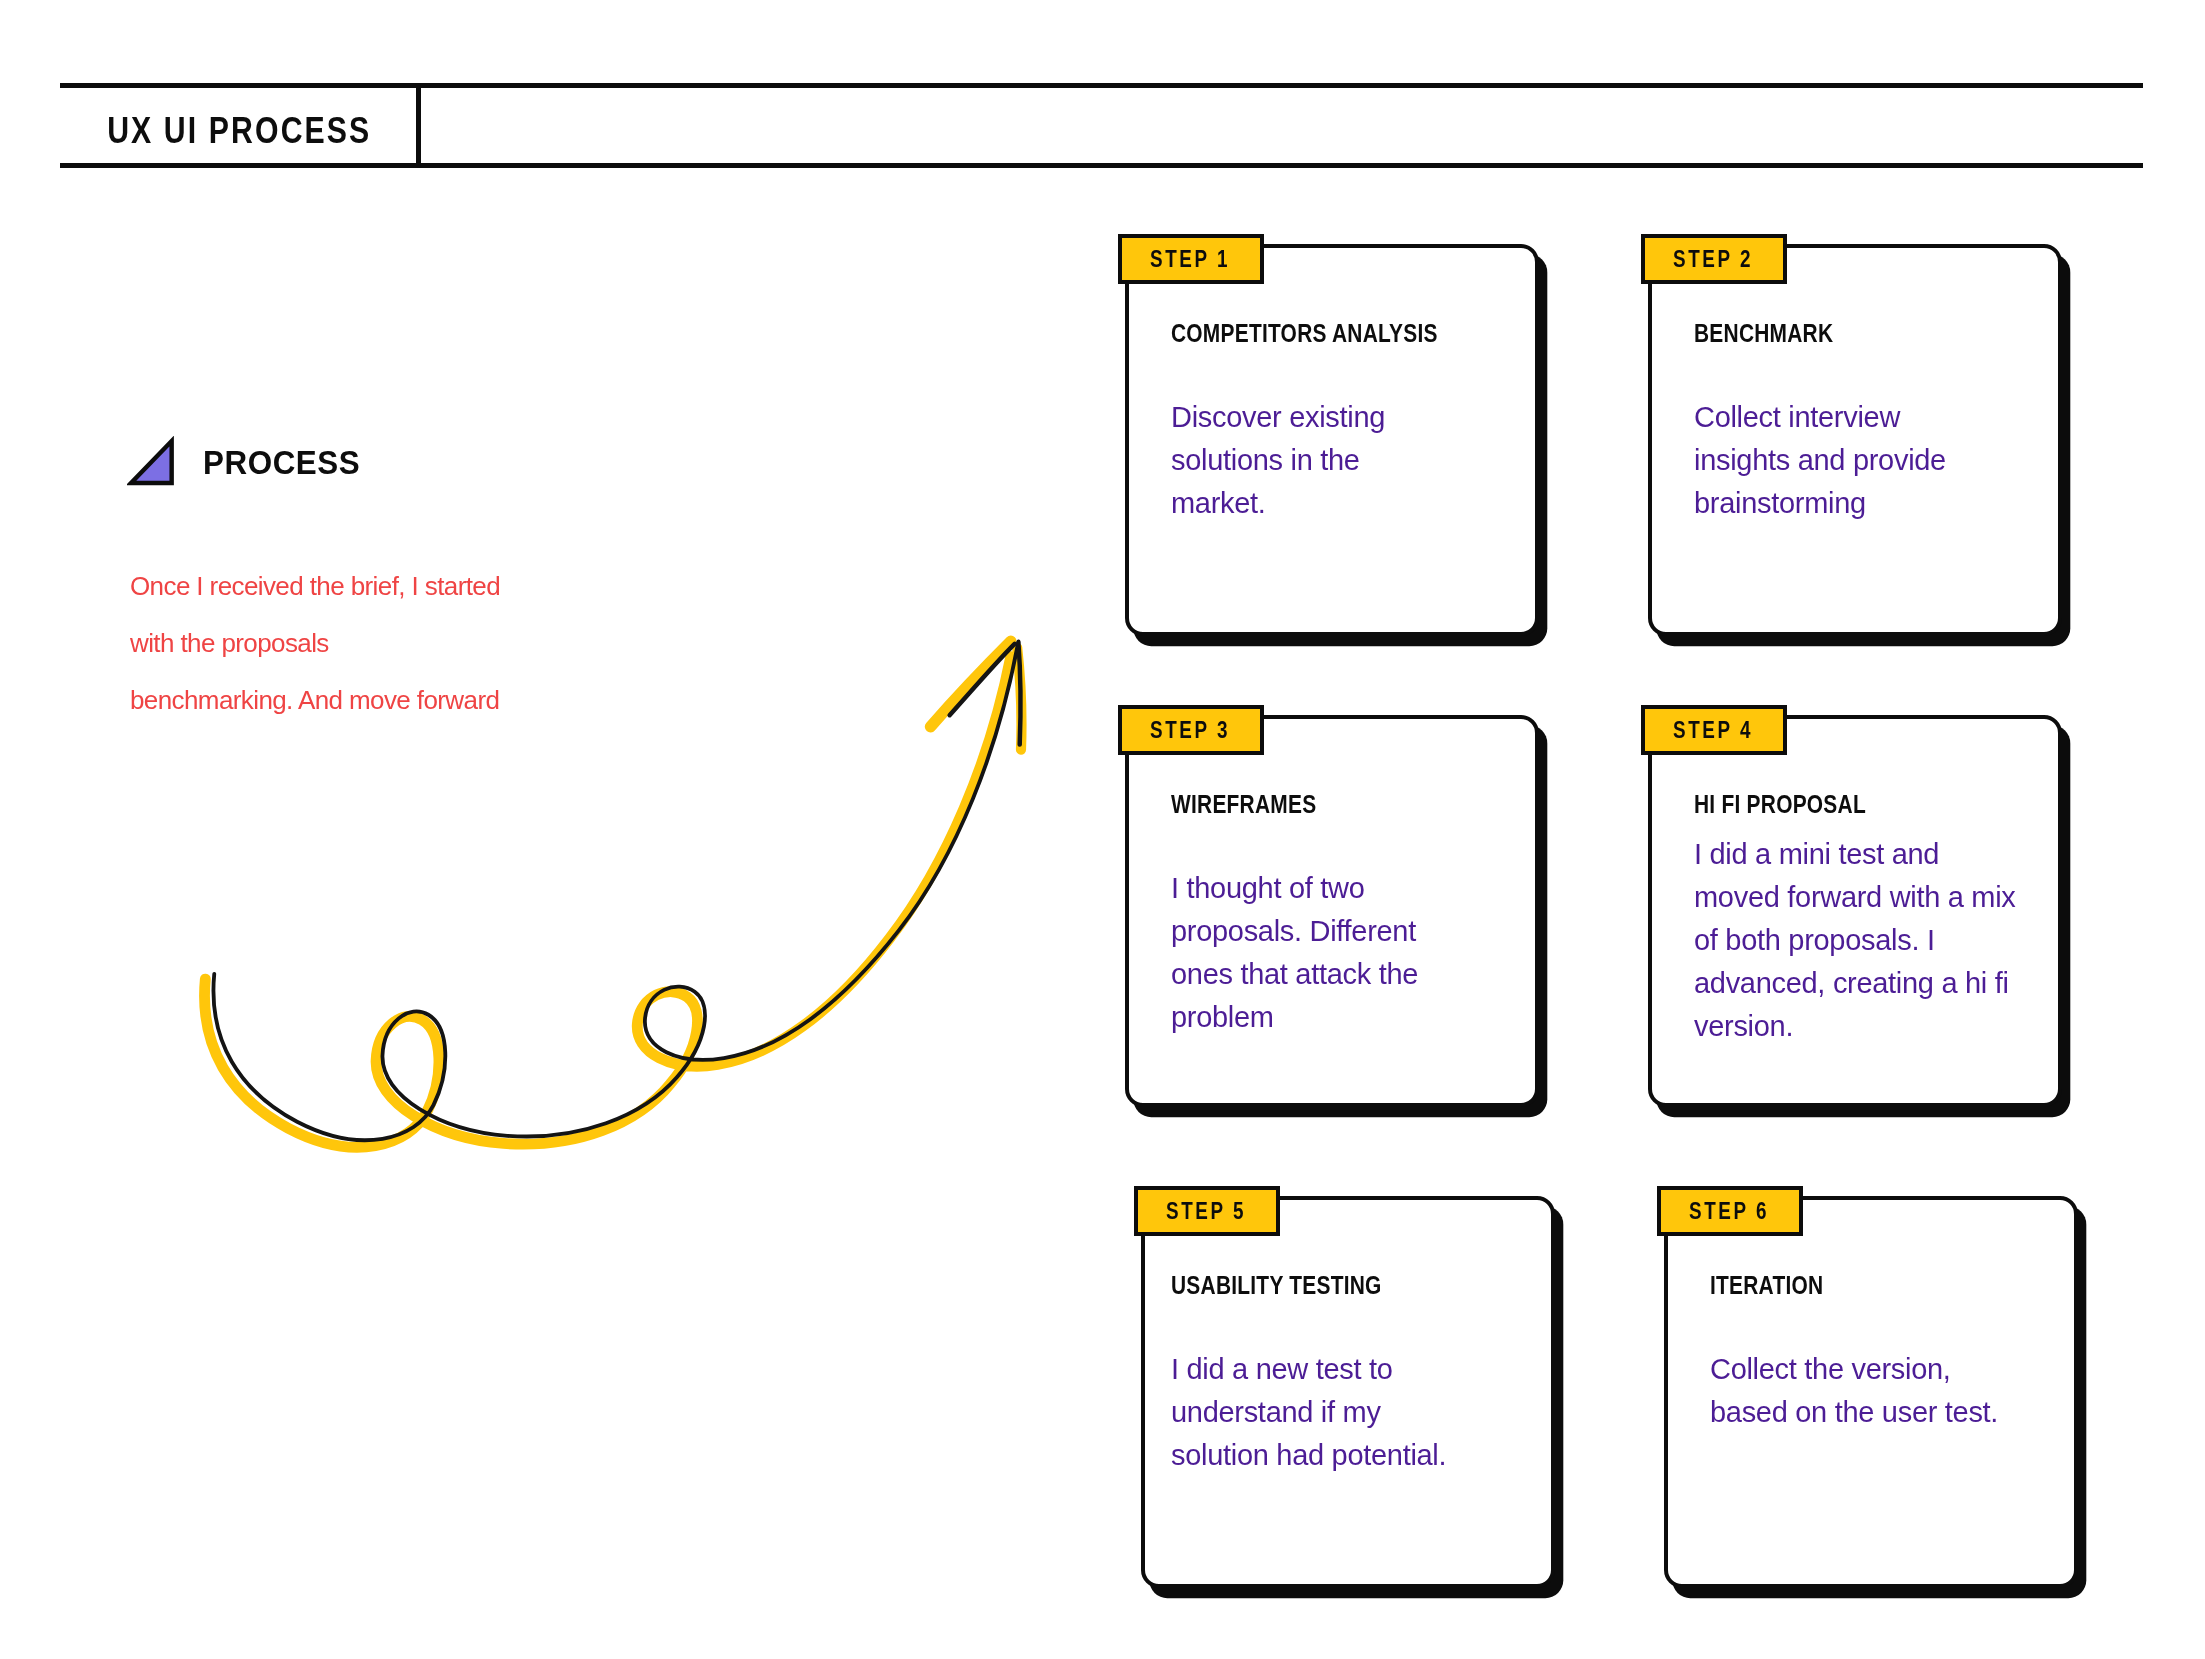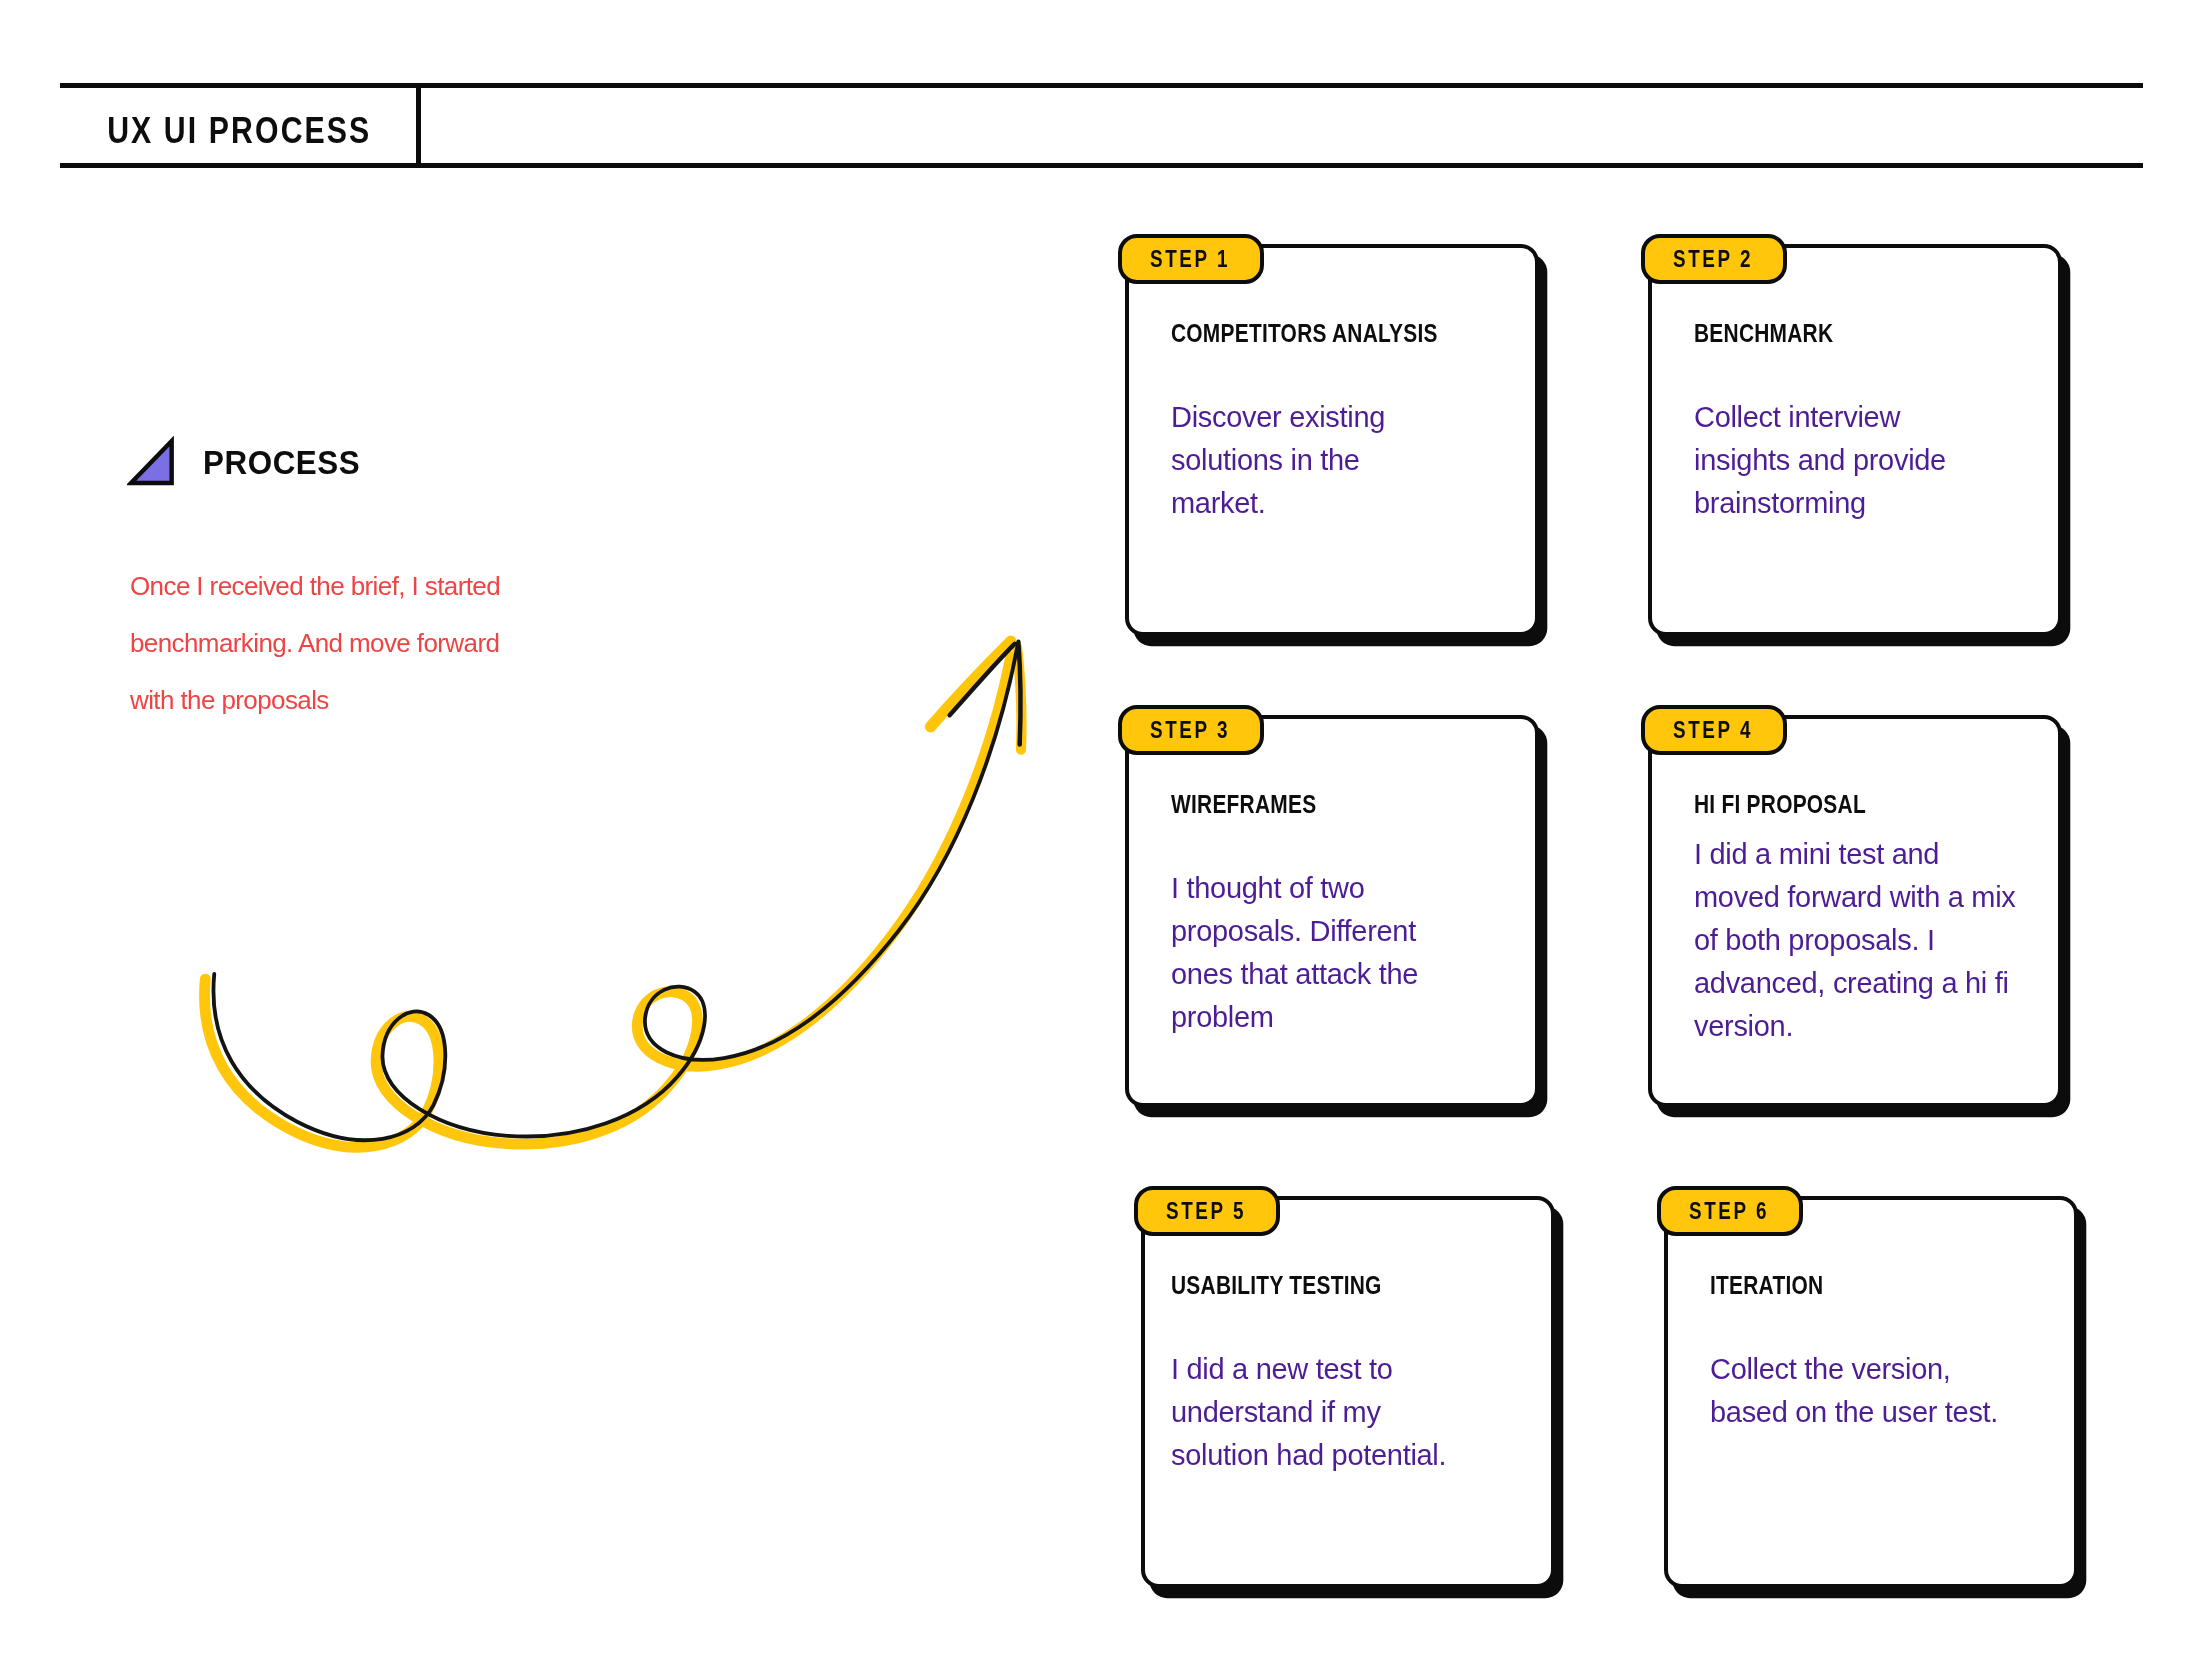--- a/index.html
+++ b/index.html
@@ -43,21 +43,21 @@
     box-shadow:8.3px 10.2px 0 0 #0c0c0c;padding:71px 25.5px 0 42px;
   }
   #card-1{left:1125px;top:244px;}
   #card-2{left:1648px;top:244px;}
   #card-3{left:1125px;top:715px;}
   #card-4{left:1648px;top:715px;}
   #card-5{left:1141px;top:1196px;padding-left:26px;}
   #card-6{left:1664px;top:1196px;}
   .badge{
     position:absolute;left:-11.5px;top:-14px;width:146px;height:50px;
-    background:var(--yellow);border:4.5px solid #0c0c0c;border-radius:19px;box-sizing:border-box;
+    background:var(--yellow);border:4.5px solid #0c0c0c;border-radius:0;box-sizing:border-box;
     display:flex;align-items:center;justify-content:center;
   }
   .badge-label{
     font-size:23.6px;font-weight:700;letter-spacing:3.2px;white-space:pre;
     transform:scaleX(.8);transform-origin:center center;color:#0d0d0d;
   }
   .card-title{
     font-size:25.5px;font-weight:700;line-height:29px;letter-spacing:0.3px;white-space:pre;
     transform:scaleX(.82);transform-origin:left center;color:#0d0d0d;
   }
@@ -76,22 +76,22 @@
   <div class="header-cell">
     <span class="header-title">UX UI PROCESS</span>
   </div>
 
   <svg class="tri" width="50" height="52" viewBox="0 0 78 82">
     <polygon points="6,74 70,74 70,8" fill="var(--purple)" stroke="#0c0c0c" stroke-width="7" stroke-linejoin="miter"></polygon>
   </svg>
   <div class="process-heading">PROCESS</div>
   <div class="intro">
     <span class="line">Once I received the brief, I started</span>
+    <span class="line">with the proposals</span>
     <span class="line">benchmarking. And move forward</span>
-    <span class="line">with the proposals</span>
   </div>
 
   <svg class="arrow-svg" width="880" height="599" viewBox="300 960 1380 940">
     <path class="y-stroke" stroke-width="17" d="M 322 1536 C 312 1642, 362 1722, 452 1770 C 554 1824, 642 1798, 670 1744 C 696 1692, 696 1620, 662 1600 C 632 1582, 592 1612, 590 1664 C 588 1730, 684 1786, 790 1794 C 904 1802, 1000 1764, 1052 1700 C 1098 1646, 1106 1584, 1078 1564 C 1050 1544, 1004 1562, 1000 1606 C 996 1652, 1054 1682, 1126 1670 C 1212 1656, 1306 1590, 1396 1472 C 1486 1356, 1554 1192, 1586 1030"></path>
     <path class="y-stroke" stroke-width="18" d="M 1460 1140 C 1502 1092, 1548 1044, 1586 1006"></path>
     <path class="y-stroke" stroke-width="16" d="M 1596 1016 C 1602 1070, 1604 1124, 1602 1176"></path>
     <path class="k-stroke" stroke-width="6" d="M 336 1528 C 326 1634, 376 1712, 466 1760 C 566 1812, 652 1788, 680 1734 C 706 1682, 706 1612, 672 1592 C 642 1574, 602 1604, 600 1656 C 598 1720, 692 1774, 796 1782 C 908 1790, 1008 1752, 1062 1690 C 1110 1636, 1118 1576, 1090 1556 C 1062 1536, 1016 1554, 1012 1598 C 1008 1644, 1064 1672, 1136 1660 C 1224 1646, 1318 1578, 1410 1460 C 1502 1342, 1566 1178, 1598 1006"></path>
     <path class="k-stroke" stroke-width="7" d="M 1490 1122 C 1526 1082, 1560 1042, 1592 1010"></path>
     <path class="k-stroke" stroke-width="7" d="M 1598 1008 C 1602 1062, 1602 1116, 1600 1168"></path>
   </svg>

